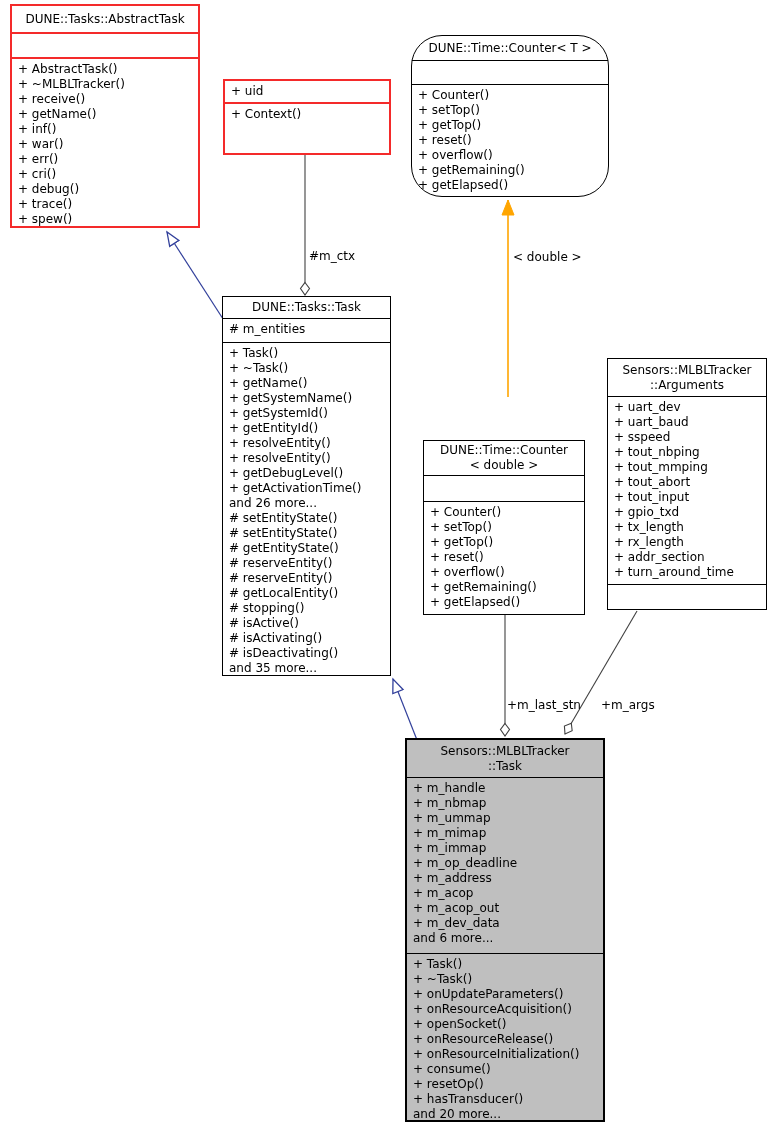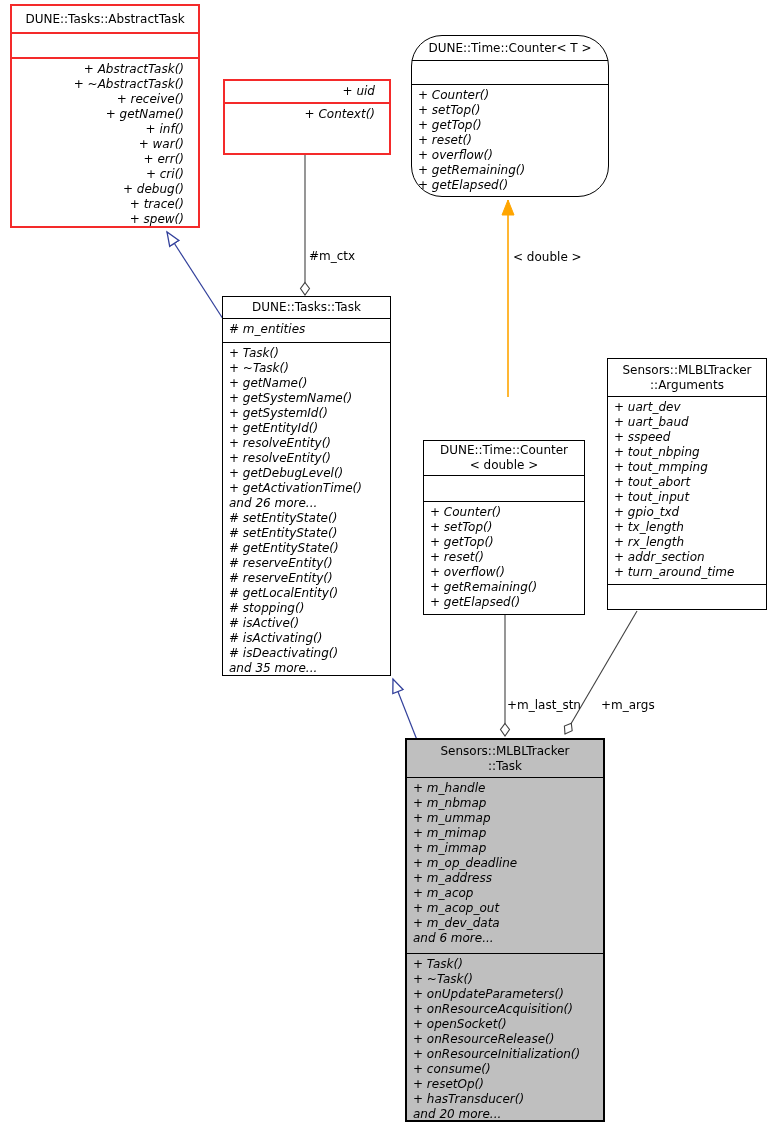--- a/index.html
+++ b/index.html
@@ -6,30 +6,30 @@
   #canvas {
     position:relative; width:772px; height:1131px; background:#ffffff;
     font-family:"DejaVu Sans","Liberation Sans",sans-serif;
     color:#000000; overflow:hidden;
   }
   .ubox {
     position:absolute; box-sizing:border-box; background:#ffffff;
     border:1px solid #000000; display:flex; flex-direction:column;
   }
   .ubox.red { border:2px solid #f42a2a; }
-  .ubox.red .title, .ubox.red .sec { border-bottom-color:#f42a2a; border-bottom-width:2px;text-align:right; }
+  .ubox.red .title, .ubox.red .sec { border-bottom-color:#f42a2a; border-bottom-width:2px; }
   .ubox.gray { background:#bfbfbf; border-width:2px; }
   .title {
     box-sizing:border-box; flex:0 0 auto; display:flex; align-items:center; justify-content:center;
     text-align:center; white-space:pre-line; font-size:12px; line-height:15px;
     border-bottom:1px solid #000000; padding:2px 4px;
   }
   .sec {
     box-sizing:border-box; flex:0 0 auto; border-bottom:1px solid #000000;
-    padding:3px 14px 2px 6px; overflow:hidden;font-style:italic;
+    padding:3px 14px 2px 6px; overflow:hidden;
   }
   .sec.grow { flex:1 1 auto; border-bottom:none; }
   .mline { font-size:12px; line-height:15px; white-space:nowrap; }
   #edges { position:absolute; left:0; top:0; pointer-events:none; }
   .edge-label { position:absolute; font-size:12px; line-height:14px; white-space:nowrap; }
 </style>
 </head>
 <body>
 
 <div id="canvas">
@@ -52,21 +52,21 @@
     <line x1="417" y1="740" x2="393" y2="679" stroke="#32409b" stroke-width="1.2" marker-end="url(#mArrowBlue)"></line>
     <line x1="505" y1="573" x2="505" y2="736" stroke="#404040" stroke-width="1.1" marker-end="url(#mDiamond)"></line>
     <line x1="637" y1="611" x2="565" y2="734" stroke="#404040" stroke-width="1.1" marker-end="url(#mDiamond)"></line>
   </svg>
 
   <div class="ubox red" style="left:10px;top:4px;width:190px;height:224px;">
     <div class="title" style="height:28px;">DUNE::Tasks::AbstractTask</div>
     <div class="sec" style="height:25px;"></div>
     <div class="sec grow">
         <div class="mline">+ AbstractTask()</div>
-        <div class="mline">+ ~AbstractTask()</div>
+        <div class="mline">+ ~MLBLTracker()</div>
         <div class="mline">+ receive()</div>
         <div class="mline">+ getName()</div>
         <div class="mline">+ inf()</div>
         <div class="mline">+ war()</div>
         <div class="mline">+ err()</div>
         <div class="mline">+ cri()</div>
         <div class="mline">+ debug()</div>
         <div class="mline">+ trace()</div>
         <div class="mline">+ spew()</div>
       </div>

